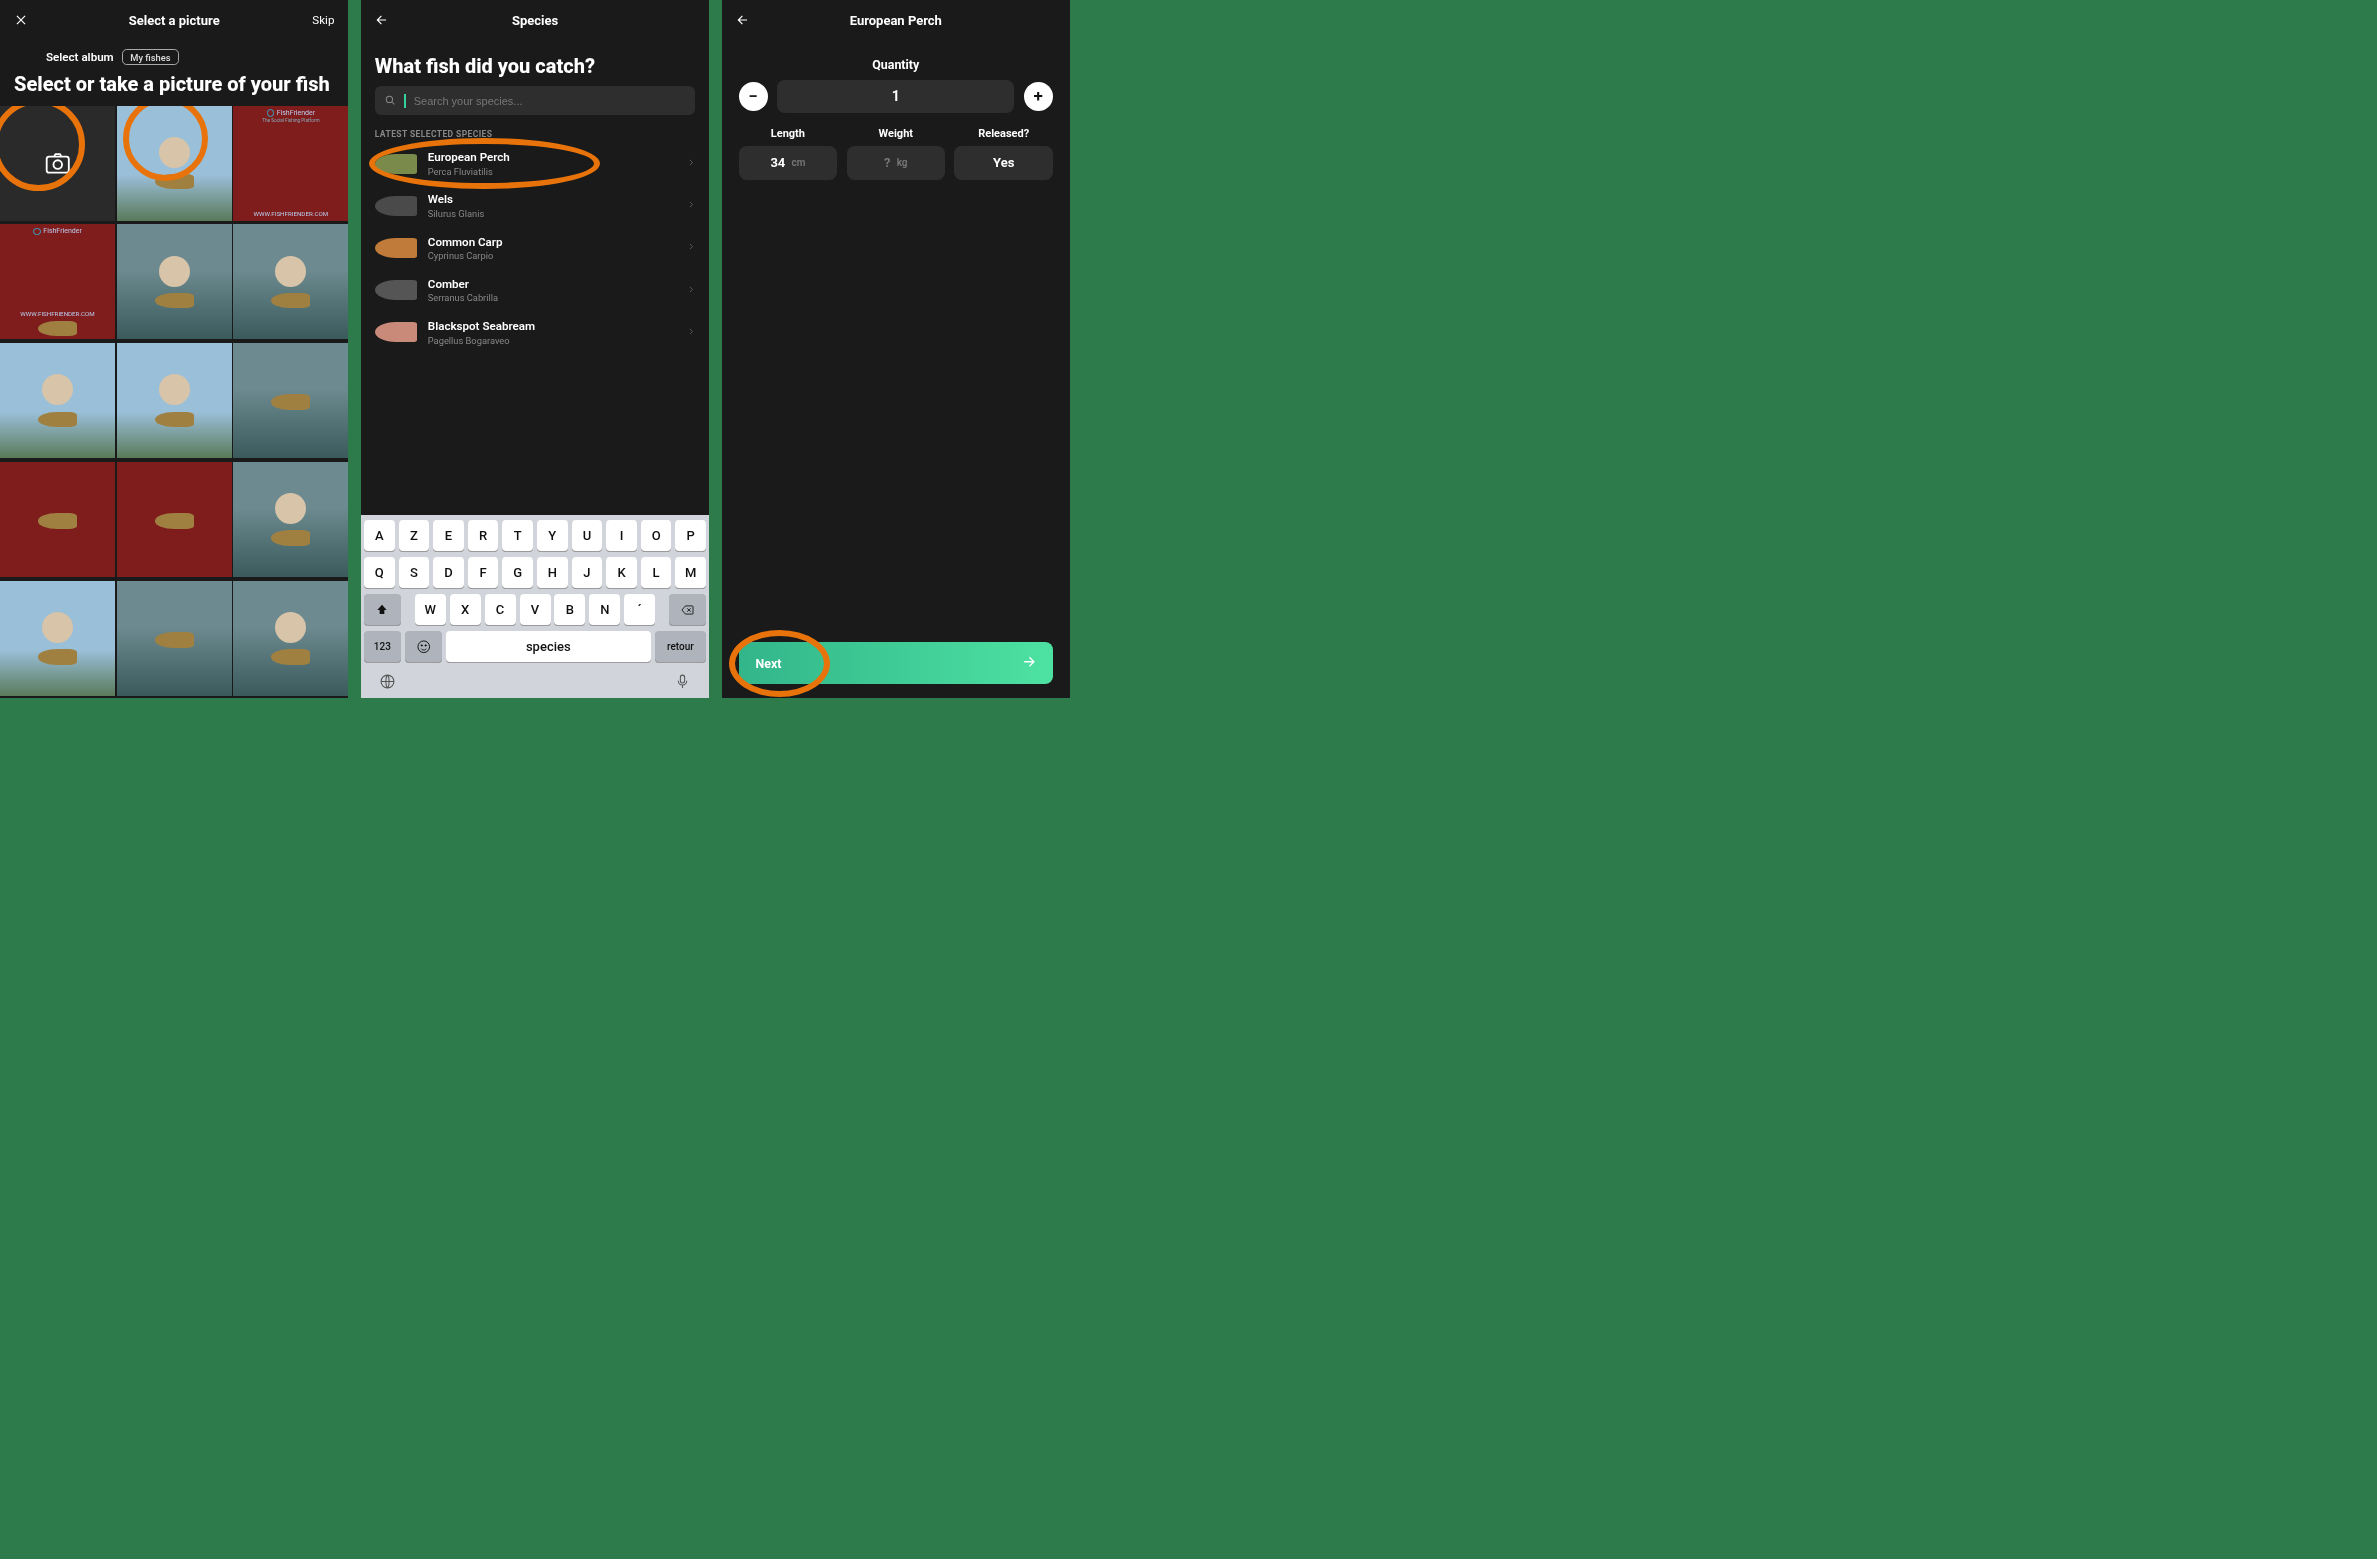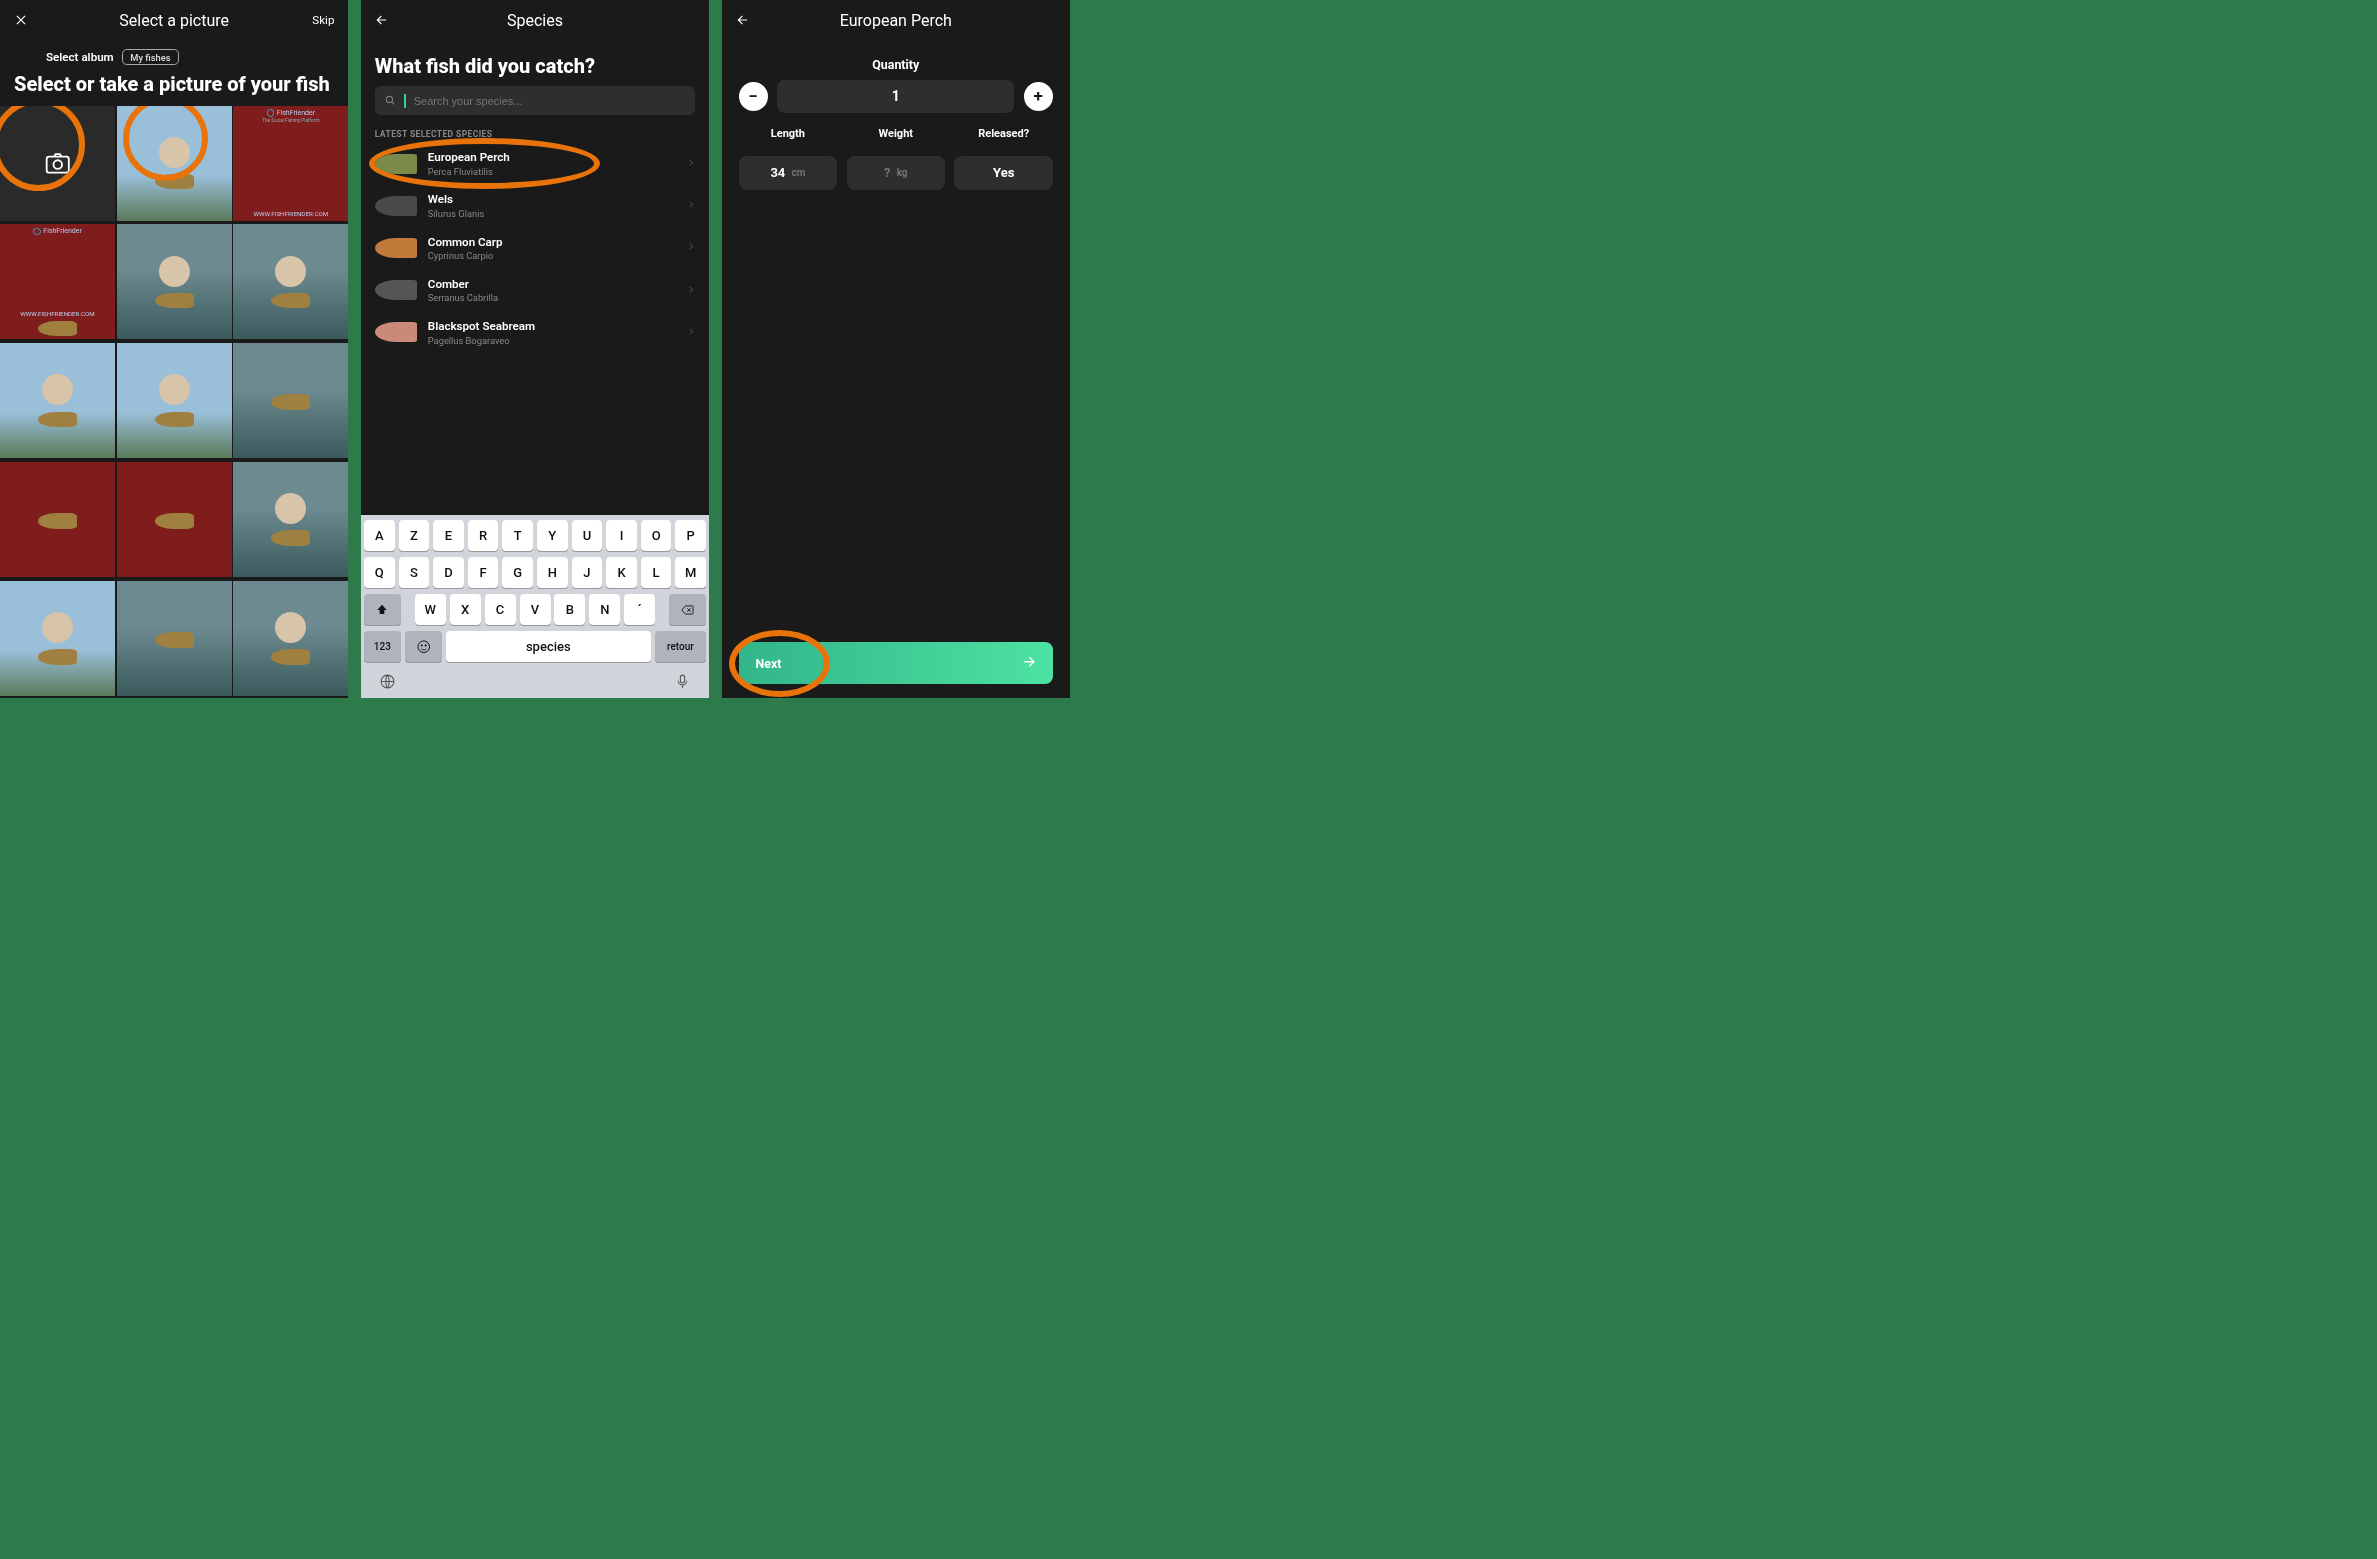--- a/index.html
+++ b/index.html
@@ -24,22 +24,22 @@
   }
   
   .hdr {
     display: flex;
     align-items: center;
     justify-content: space-between;
     height: 40px;
     padding: 0 14px;
   }
   .hdr .title {
-    font-size: 16px;
-    font-weight: 400;
+    font-size: 13px;
+    font-weight: 700;
     position: absolute;
     left: 50%;
     transform: translateX(-50%);
   }
   .hdr .icon-btn, .hdr .skip {
     color: #fff;
     cursor: pointer;
     font-size: 11.6px;
   }
   .icon-btn svg { width: 14px; height: 14px; display: block; }
@@ -237,21 +237,21 @@
     justify-content: center;
     font-size: 14px;
     font-weight: 700;
   }
   .metrics {
     display: flex;
     gap: 9.3px;
     padding: 0 17px;
   }
   .metric { flex: 1; text-align: center; }
-  .metric .mlabel { font-size: 11px; font-weight: 700; margin-bottom: 16px; }
+  .metric .mlabel { font-size: 11px; font-weight: 700; margin-bottom: 6px; }
   .metric .mfield {
     background: #2e2e2e;
     border-radius: 7.8px;
     height: 34px;
     display: flex;
     align-items: center;
     justify-content: center;
     gap: 6.2px;
     font-size: 13px;
     font-weight: 700;

